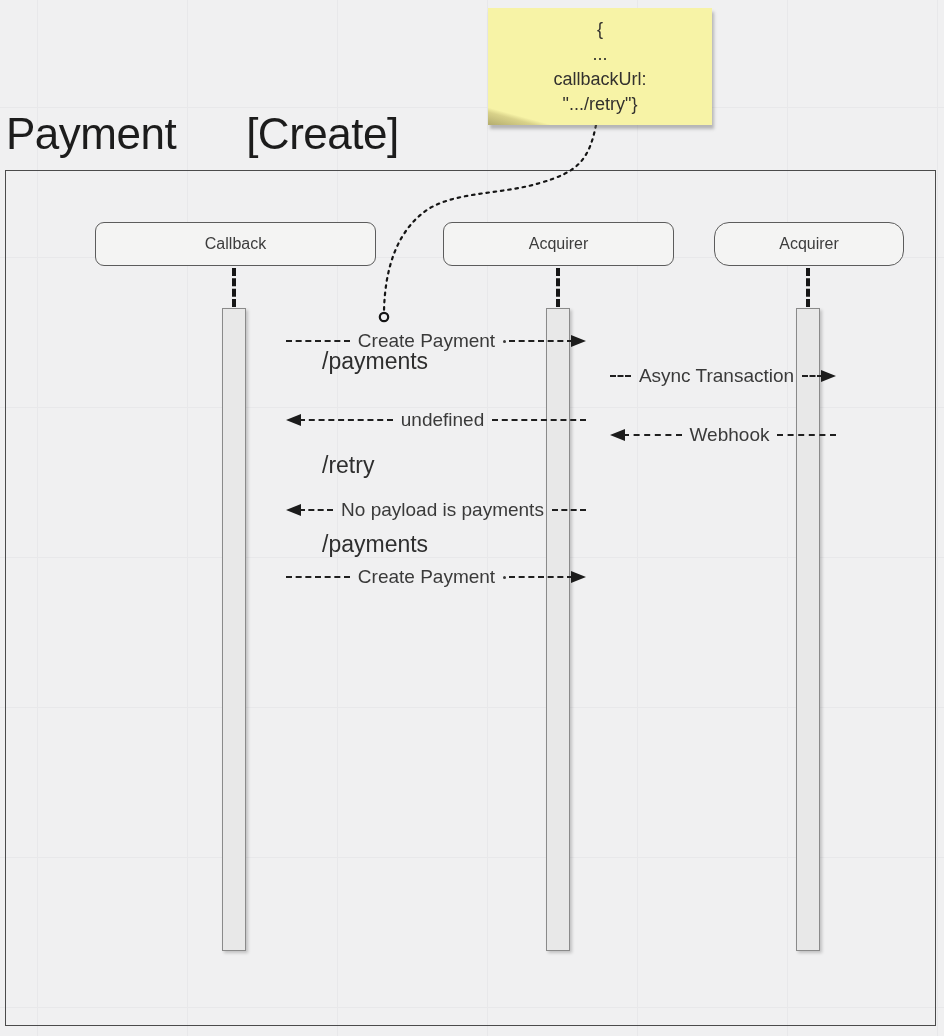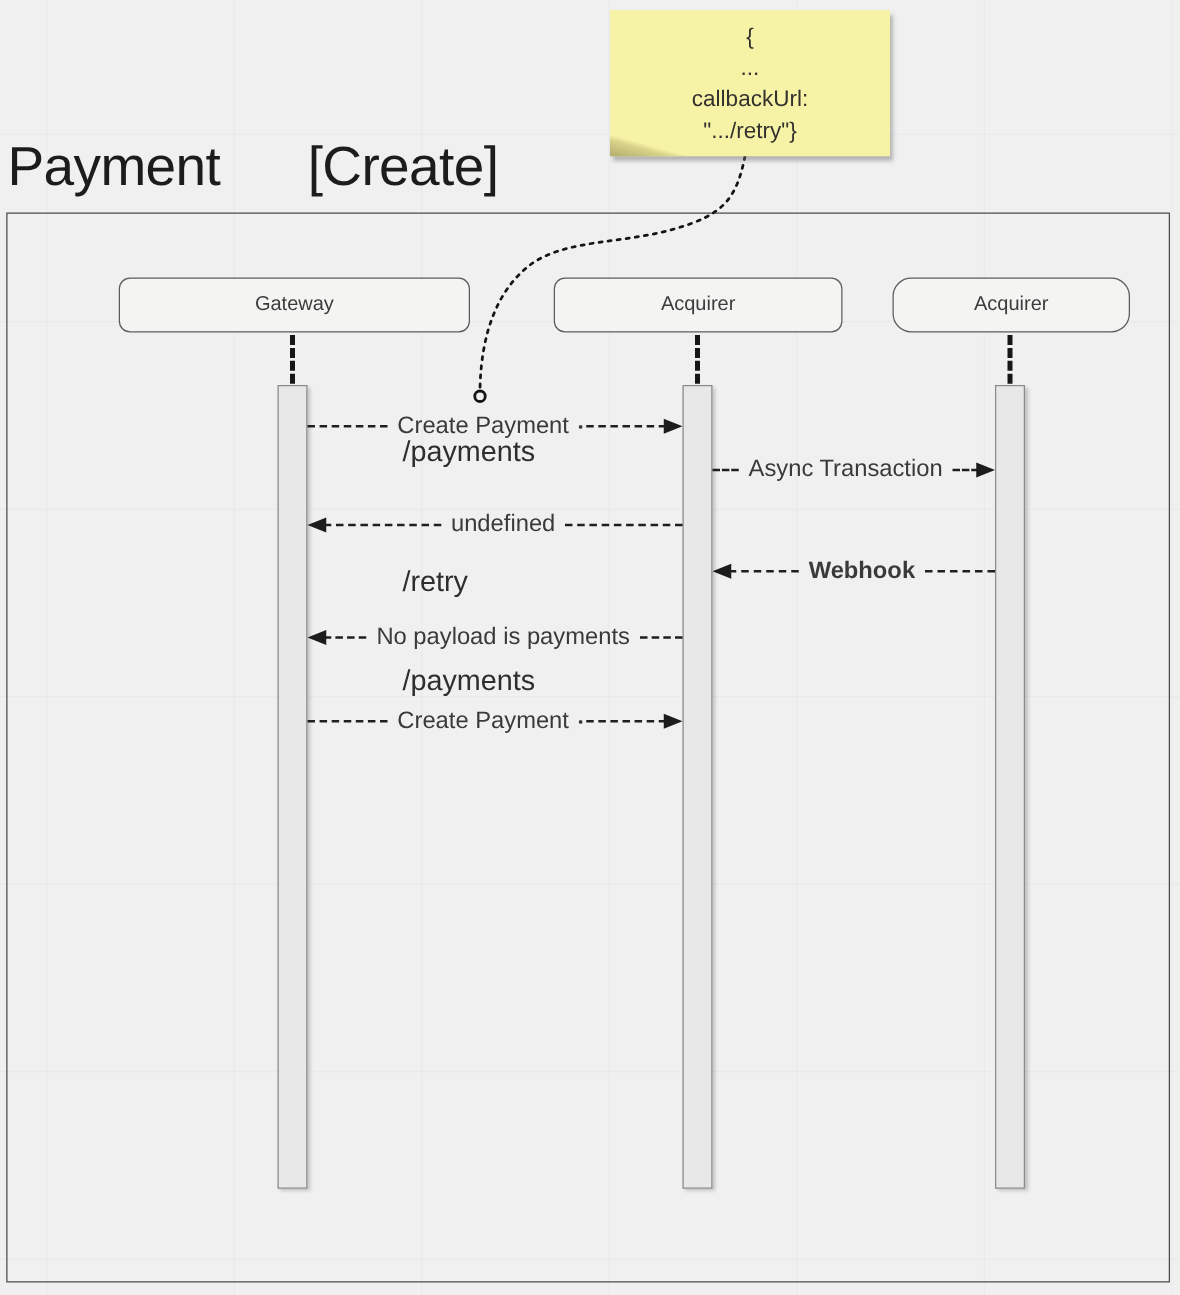--- a/index.html
+++ b/index.html
@@ -32,21 +32,21 @@
   .actor-box{position:absolute;top:222px;height:44px;box-sizing:border-box;
     border:1.4px solid #5c5c5c;border-radius:9px;background:#f4f4f3;
     display:flex;align-items:center;justify-content:center;
     font-size:16px;color:#3c3c3c;z-index:2;}
   .stub{position:absolute;top:268px;height:39px;width:0;
     border-left:4px dashed #161616;}
   .activation{position:absolute;top:308px;height:643px;width:24px;
     box-sizing:border-box;background:#e8e8e8;border:1.4px solid #8a8a8a;
     box-shadow:2px 2px 3px rgba(0,0,0,0.2);z-index:1;}
   
-  .msg{position:absolute;height:24px;display:flex;align-items:center;z-index:3;}
+  .msg{position:absolute;height:24px;display:flex;align-items:center;z-index:3;padding-left:40px;}
   .seg{flex:1;height:0;border-top:2.6px dashed #1f1f1f;}
   .msg .lbl{padding:0 8px;font-size:19px;color:#3a3a3a;white-space:nowrap;}
   .head{width:0;height:0;flex:none;border-top:6.5px solid transparent;
     border-bottom:6.5px solid transparent;}
   .head-right{border-left:15px solid #1c1c1c;margin-left:-2px;}
   .head-left{border-right:15px solid #1c1c1c;margin-right:-2px;}
   .mini-dot{flex:none;width:3px;height:3px;border-radius:50%;
     background:#3a3a3a;margin-right:3px;}
   
   .biglbl{position:absolute;font-size:23px;line-height:27px;color:#2e2e2e;
@@ -68,21 +68,21 @@
     <div>".../retry"}</div>
     <div class="note-fold"></div>
   </div>
 
   <svg class="connector" viewBox="0 0 944 1036">
     <path d="M596,125 C589,160 578,172 540,183 C500,195 452,191 424,212 C398,232 385,266 384,311" fill="none" stroke="#151515" stroke-width="2.2" stroke-dasharray="2.5 4.8" stroke-linecap="round"></path>
     <circle cx="384" cy="317" r="4.2" fill="#f0f0f1" stroke="#151515" stroke-width="2.2"></circle>
   </svg>
 
   <div class="actor-box" style="left:95px;width:281px;">
-    <span>Gateway</span>
+    <span>Callback</span>
   </div>
   <div class="actor-box" style="left:443px;width:231px;">
     <span>Acquirer</span>
   </div>
   <div class="actor-box" style="left:714px;width:190px;border-radius:15px;">
     <span>Acquirer</span>
   </div>
 
   <div class="stub" style="left:232px;"></div>
   <div class="stub" style="left:556px;"></div>
@@ -109,21 +109,21 @@
     <span class="head head-right"></span>
   </div>
 
   <div class="msg" style="left:246px;top:408px;width:300px;text-align:right;">
     <span class="head head-left"></span>
     <span class="seg"></span>
     <span class="lbl">undefined</span>
     <span class="seg"></span>
   </div>
 
-  <div class="msg" style="left:570px;top:445px;width:226px;font-weight:bold;">
+  <div class="msg" style="left:570px;top:423px;width:226px;">
     <span class="head head-left"></span>
     <span class="seg"></span>
     <span class="lbl">Webhook</span>
     <span class="seg"></span>
   </div>
 
   <div class="biglbl" style="left:322px;top:452px;">/retry</div>
 
   <div class="msg" style="left:246px;top:498px;width:300px;">
     <span class="head head-left"></span>

